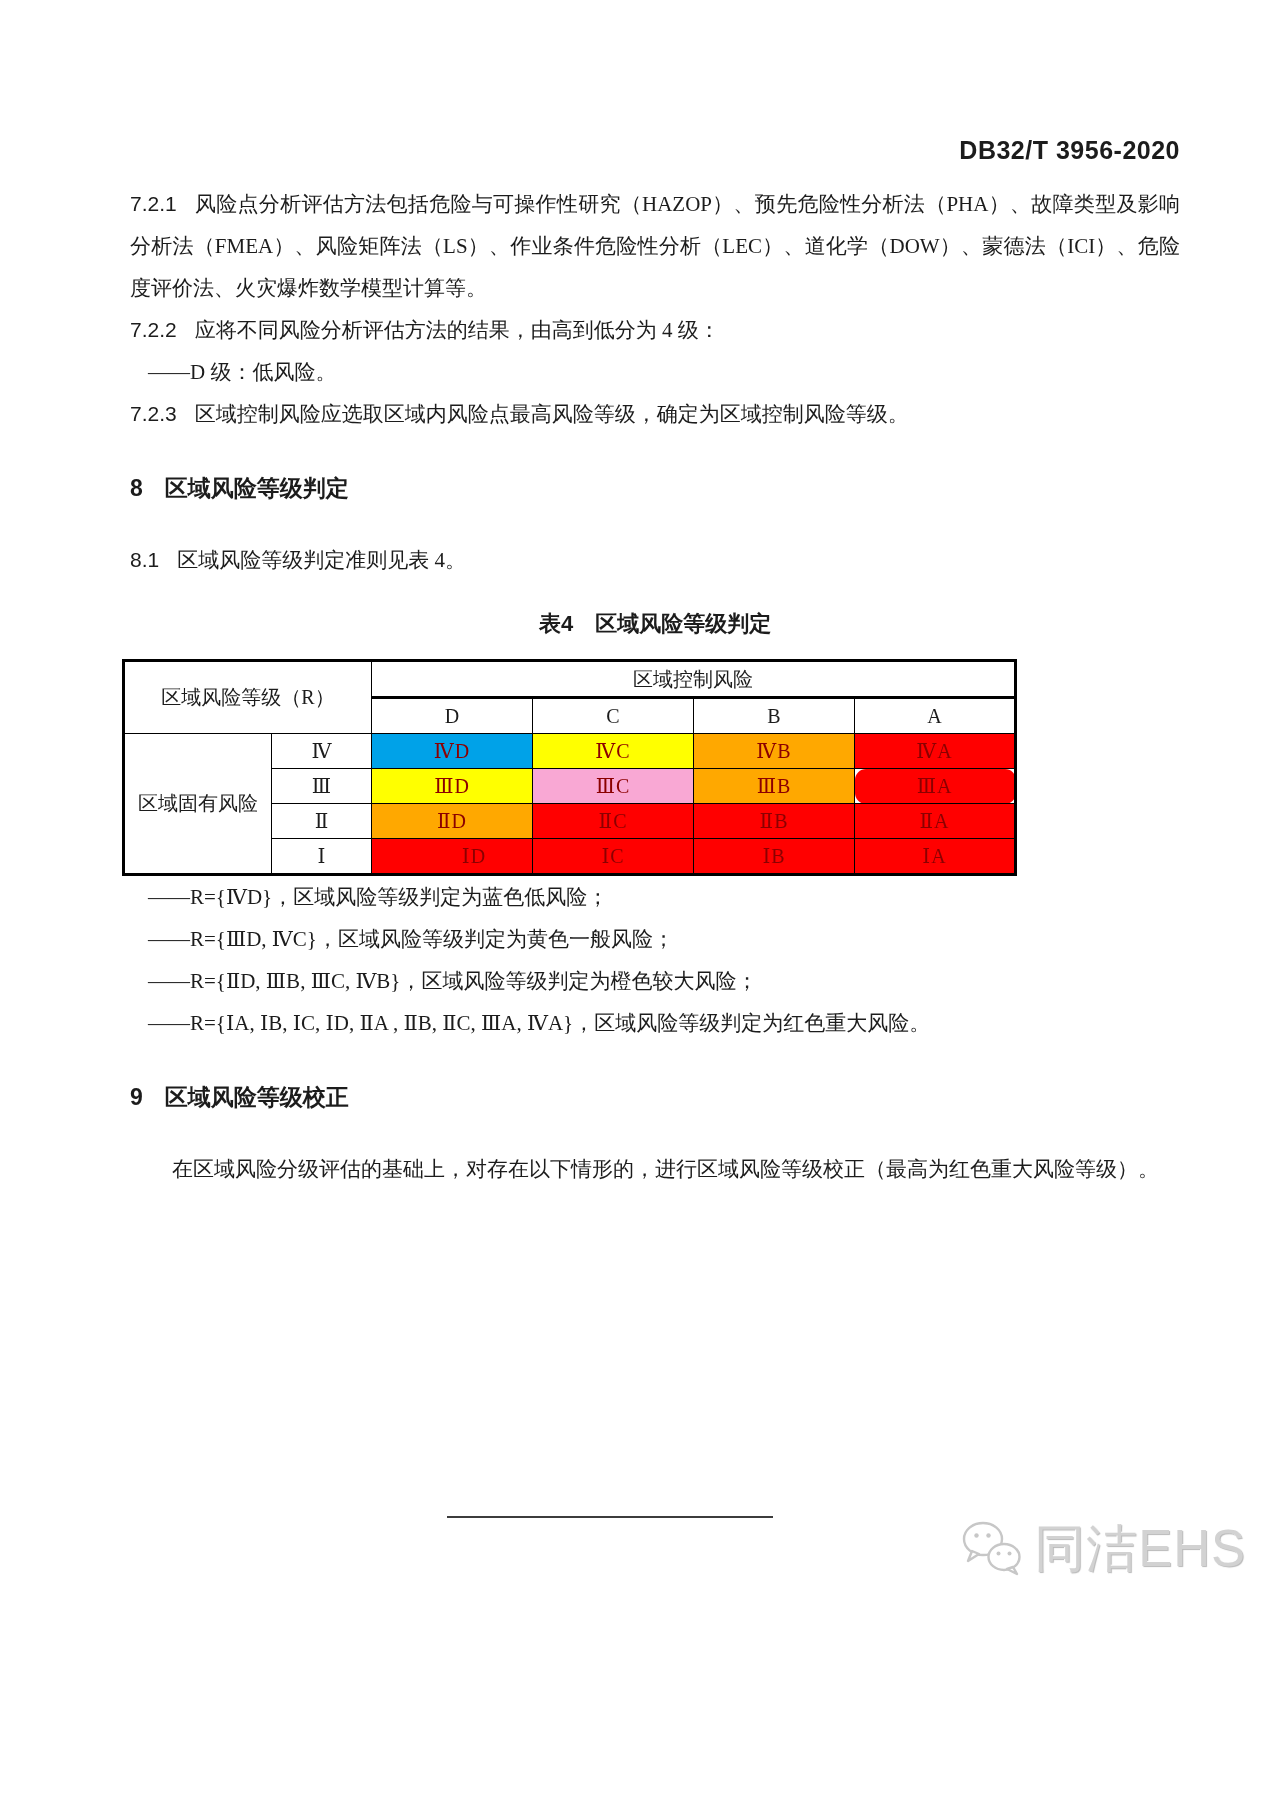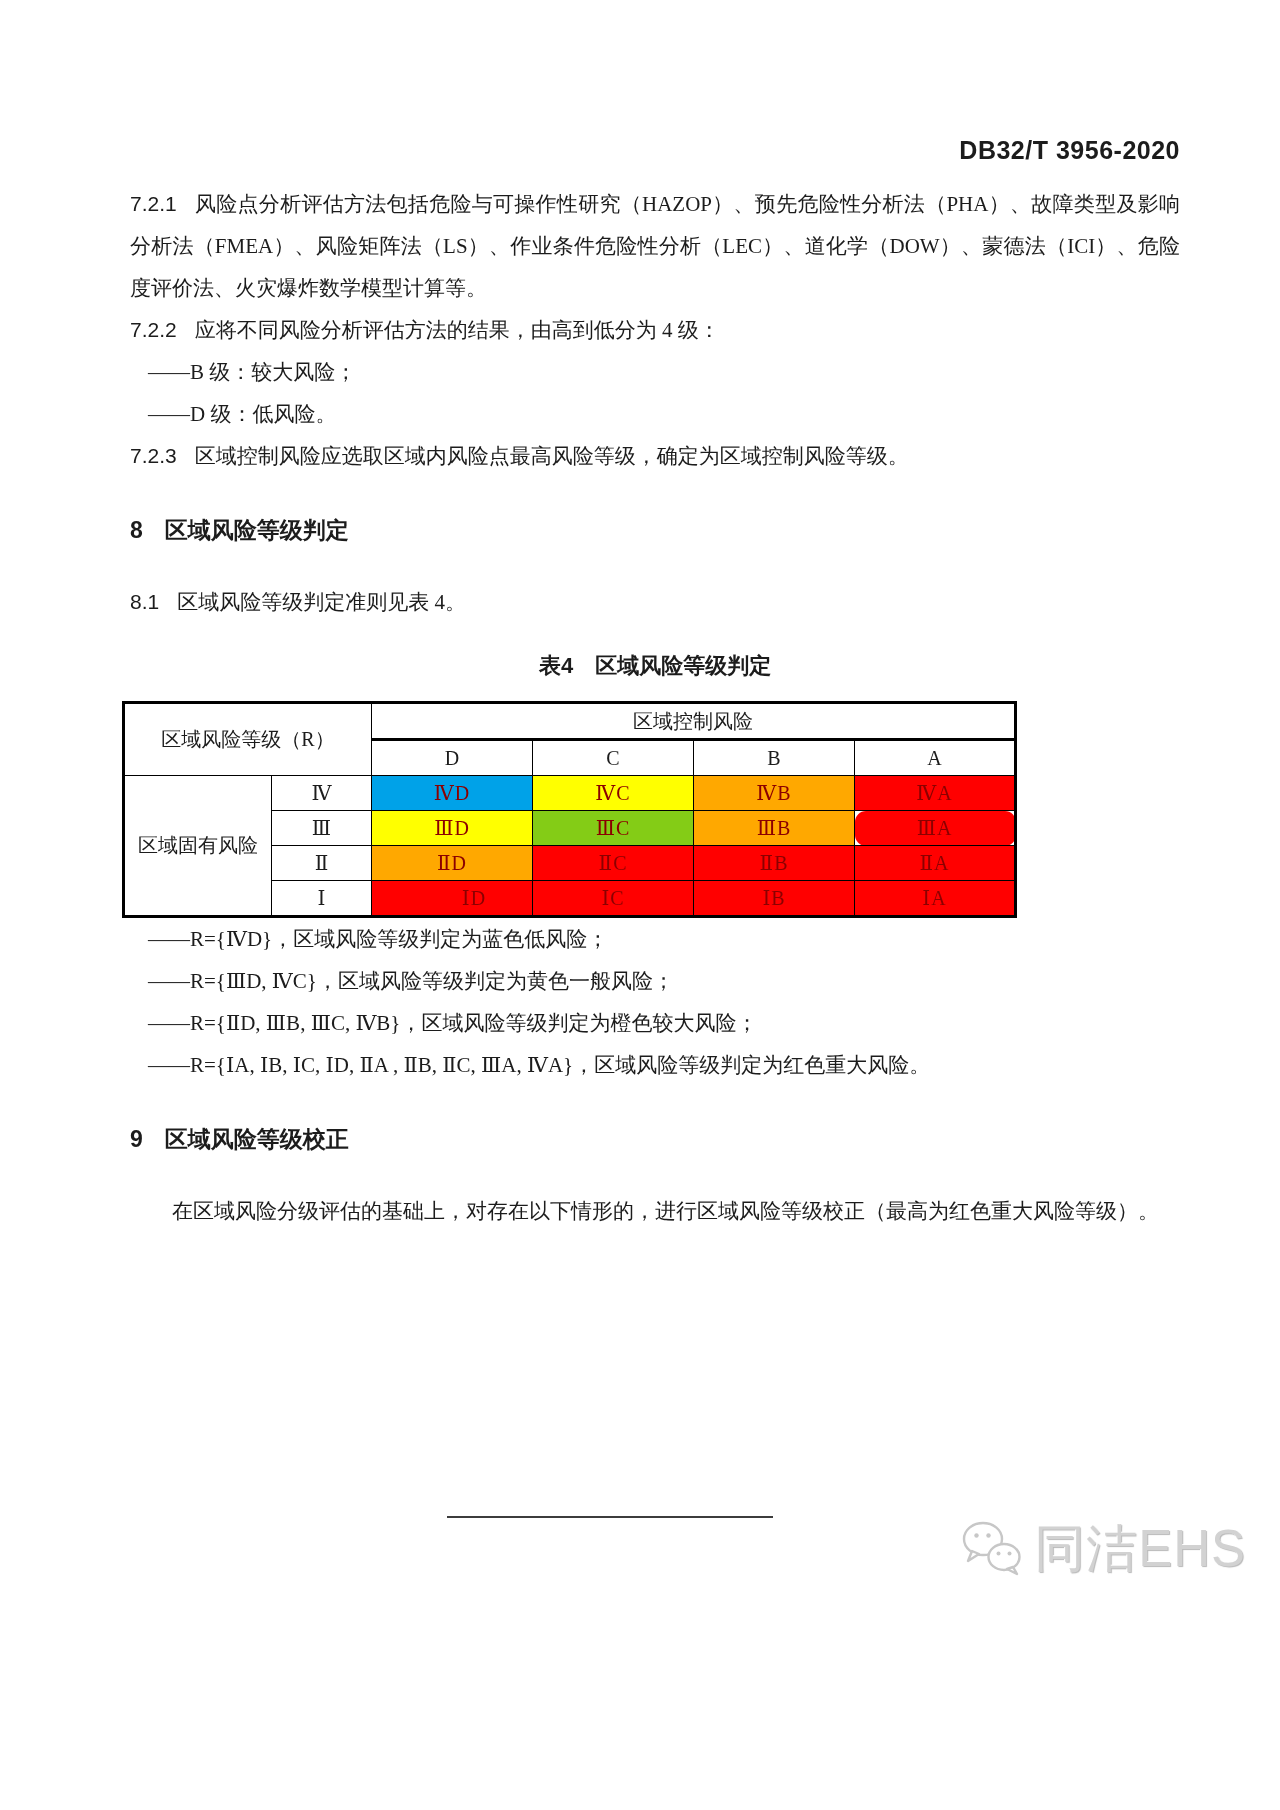--- a/index.html
+++ b/index.html
@@ -101,21 +101,20 @@
 
   <div class="doc-code">DB32/T 3956-2020</div>
 
   <div class="content">
 
     <p class="just"><span class="clause-num">7.2.1</span><span>风险点分析评估方法包括危险与可操作性研究（HAZOP）、预先危险性分析法（PHA）、故障类型及影响分析法（FMEA）、风险矩阵法（LS）、作业条件危险性分析（LEC）、道化学（DOW）、蒙德法（ICI）、危险度评价法、火灾爆炸数学模型计算等。</span></p>
 
     <p><span class="clause-num">7.2.2</span><span>应将不同风险分析评估方法的结果，由高到低分为 4 级：</span></p>
 
     <ul class="dash-list">
-      <li>——B 级：较大风险；</li>
       <li>——D 级：低风险。</li>
     </ul>
 
     <p><span class="clause-num">7.2.3</span><span>区域控制风险应选取区域内风险点最高风险等级，确定为区域控制风险等级。</span></p>
 
     <div class="sec-heading"><span class="sec-num">8</span><span>区域风险等级判定</span></div>
 
     <p><span class="clause-num">8.1</span><span>区域风险等级判定准则见表 4。</span></p>
 
     <div class="tbl-caption"><span class="cap-label">表4</span><span>区域风险等级判定</span></div>
@@ -144,21 +143,21 @@
           <td rowspan="4">区域固有风险</td>
           <td class="level-cell">Ⅳ</td>
           <td class="risk-cell" style="background-color: rgb(0, 162, 232);">ⅣD</td>
           <td class="risk-cell" style="background-color: rgb(255, 255, 0);">ⅣC</td>
           <td class="risk-cell" style="background-color: rgb(255, 168, 0);">ⅣB</td>
           <td class="risk-cell" style="background-color: rgb(255, 0, 0);">ⅣA</td>
         </tr>
         <tr>
           <td class="level-cell">Ⅲ</td>
           <td class="risk-cell" style="background-color: rgb(255, 255, 0);">ⅢD</td>
-          <td class="risk-cell" style="background-color: #84cc16; text-align: center;">ⅢC</td>
+          <td class="risk-cell" style="background-color: #f9a8d4; text-align: center;">ⅢC</td>
           <td class="risk-cell" style="background-color: rgb(255, 168, 0);">ⅢB</td>
           <td class="risk-cell" style="background-color: rgb(255, 0, 0); border-radius: 11px;">ⅢA</td>
         </tr>
         <tr>
           <td class="level-cell">Ⅱ</td>
           <td class="risk-cell" style="background-color: rgb(255, 168, 0);">ⅡD</td>
           <td class="risk-cell" style="background-color: rgb(255, 0, 0);">ⅡC</td>
           <td class="risk-cell" style="background-color: rgb(255, 0, 0);">ⅡB</td>
           <td class="risk-cell" style="background-color: rgb(255, 0, 0);">ⅡA</td>
         </tr>

